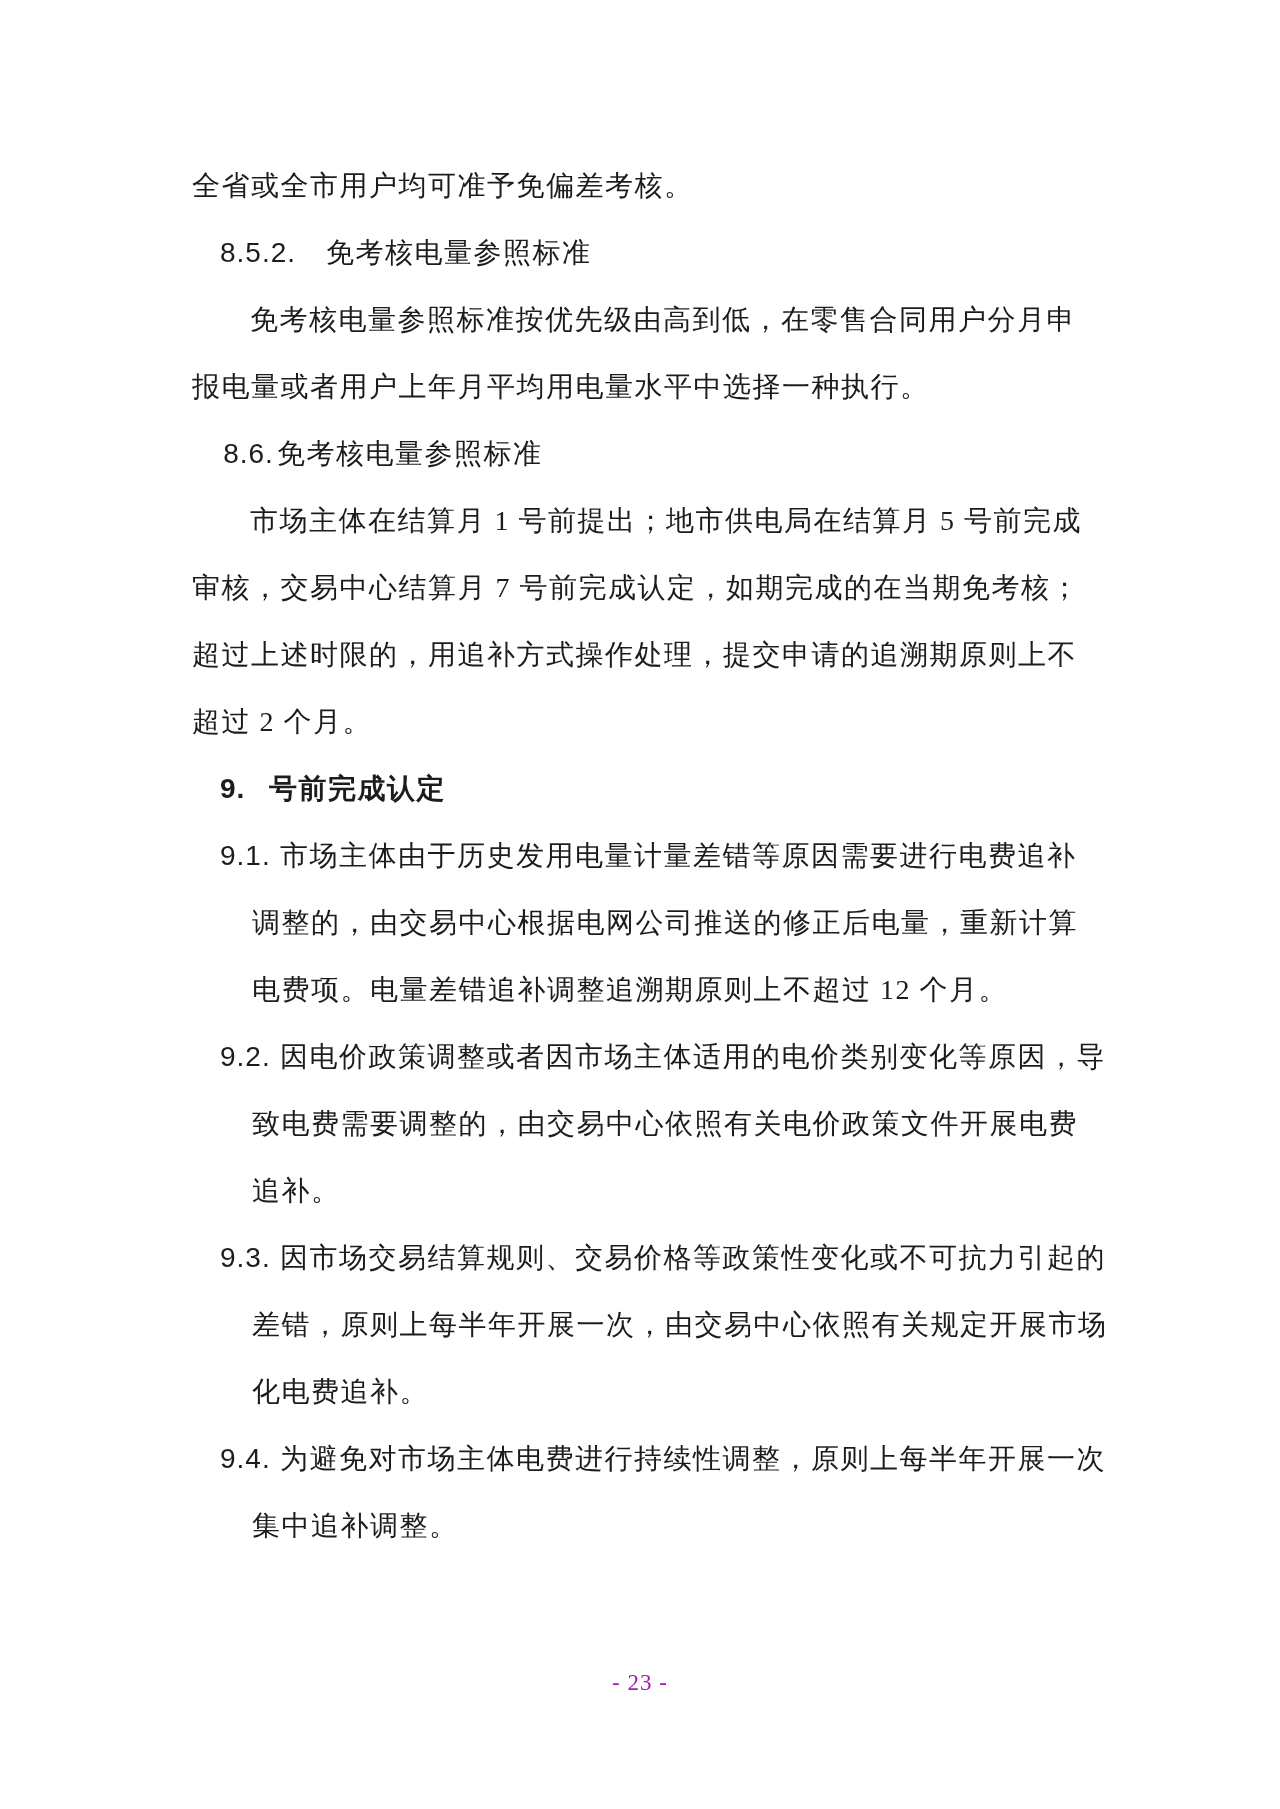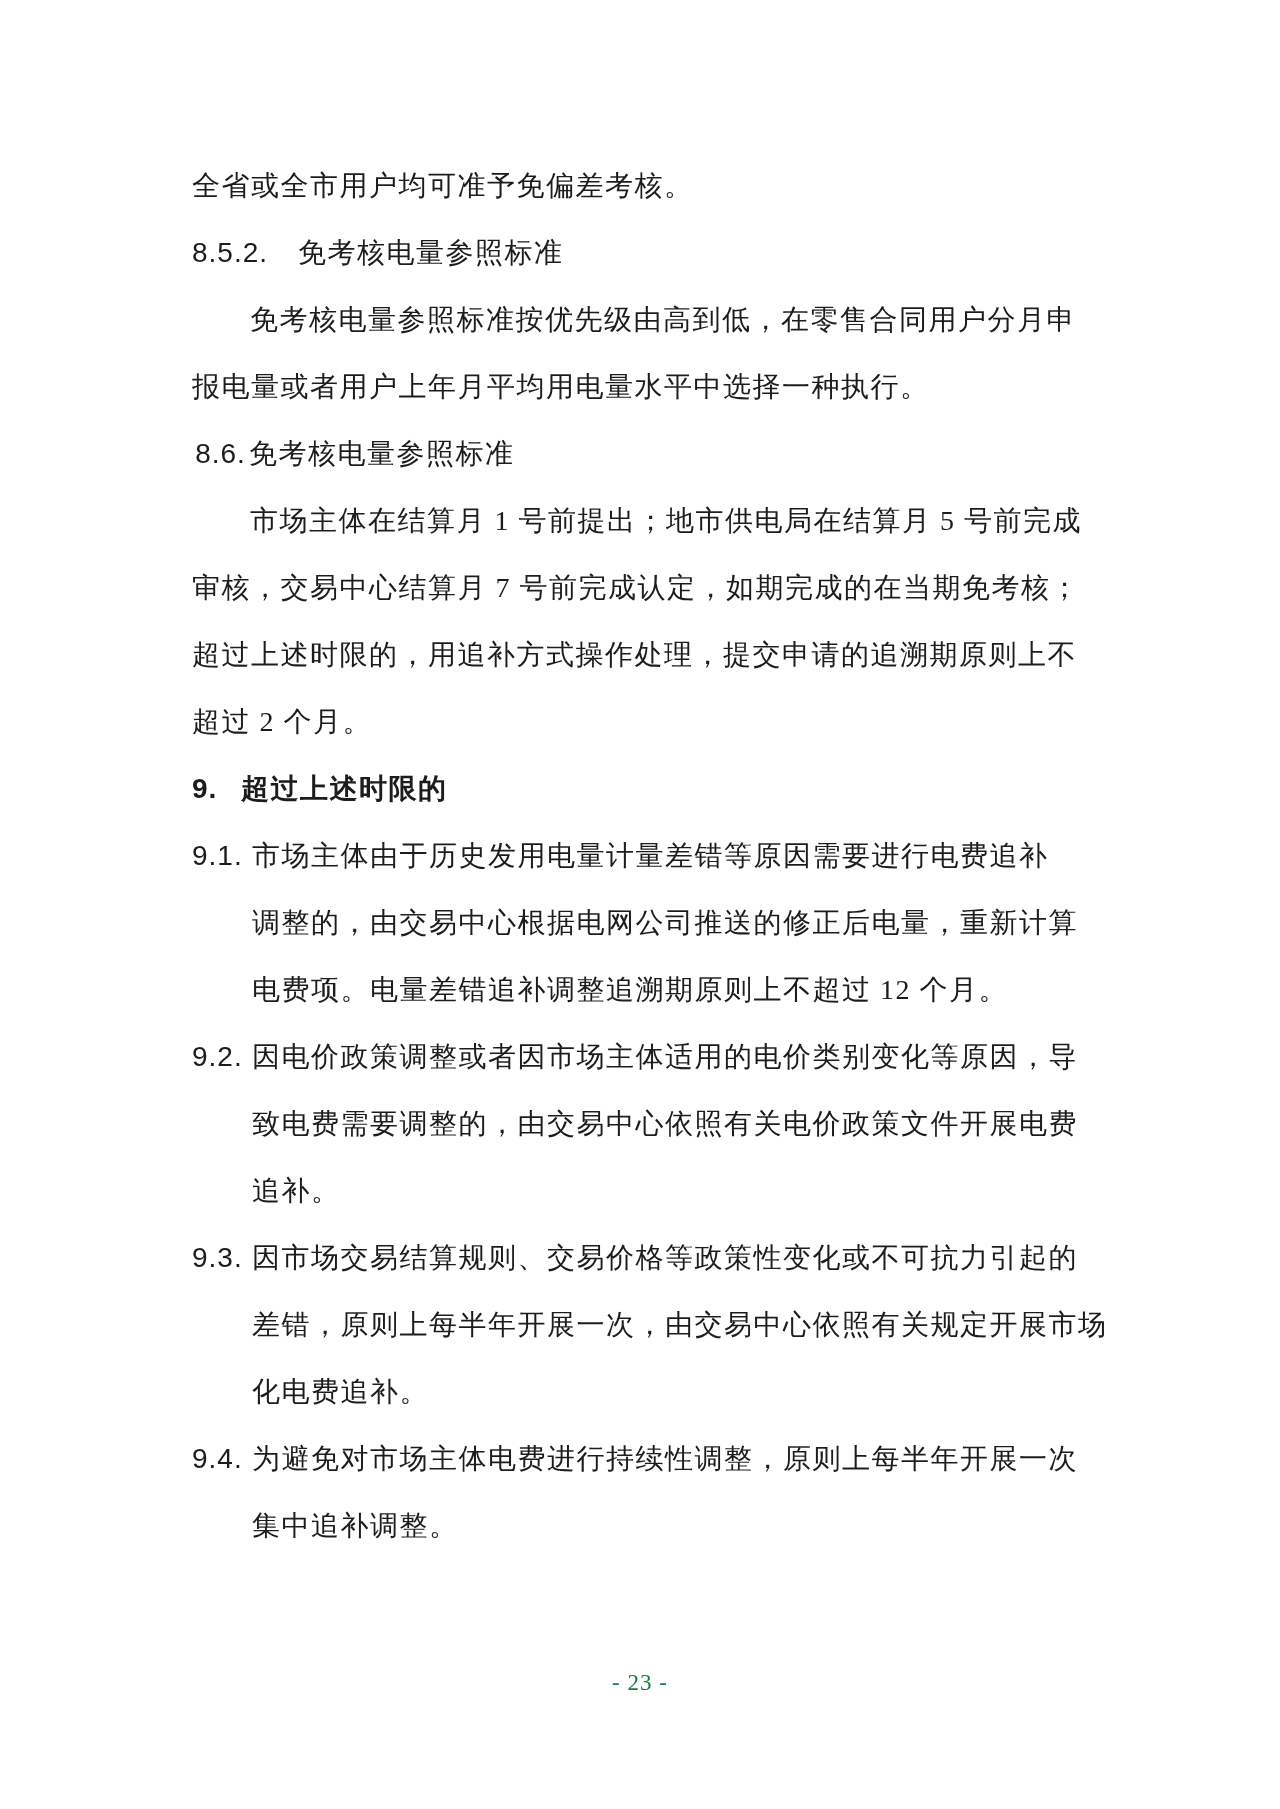--- a/index.html
+++ b/index.html
@@ -30,34 +30,35 @@
     letter-spacing: 1.5px;
     white-space: nowrap;
   }
   .indent { padding-left: 58px; }   
   .hang   { padding-left: 60px; }   
   .bold   { font-weight: 700; }
   .lbl {
     display: inline-block;
     letter-spacing: 1px;
     font-family: "Liberation Sans", "DejaVu Sans", sans-serif;
+    margin-left: 28px;
   }
   .lbl-852 { width: 106px; } 
   .lbl-86  { width: 57px; text-align: center; }  
   .lbl-9   { width: 49px; }  
   .lbl-9x  { width: 60px; }  
   .footer {
     position: absolute;
     top: 1670px;
     left: 0;
     width: 100%;
     text-align: center;
     font-size: 23px;
     letter-spacing: 1px;
-    color: #15803d;
+    color: #a21caf;
   }
 </style>
 </head>
 <body>
 
 <div class="page">
   <div class="content">
 
     <div class="line">
       <span>全省或全市用户均可准予免偏差考核。</span>
@@ -85,21 +86,21 @@
       <span>审核，交易中心结算月 7 号前完成认定，如期完成的在当期免考核；</span>
     </div>
     <div class="line">
       <span>超过上述时限的，用追补方式操作处理，提交申请的追溯期原则上不</span>
     </div>
     <div class="line">
       <span>超过 2 个月。</span>
     </div>
 
     <div class="line bold">
-      <span class="lbl lbl-9">9.</span><span>超过上述时限的</span>
+      <span class="lbl lbl-9">9.</span><span>号前完成认定</span>
     </div>
 
     <div class="line">
       <span class="lbl lbl-9x">9.1.</span><span>市场主体由于历史发用电量计量差错等原因需要进行电费追补</span>
     </div>
     <div class="line hang">
       <span>调整的，由交易中心根据电网公司推送的修正后电量，重新计算</span>
     </div>
     <div class="line hang">
       <span>电费项。电量差错追补调整追溯期原则上不超过 12 个月。</span>

